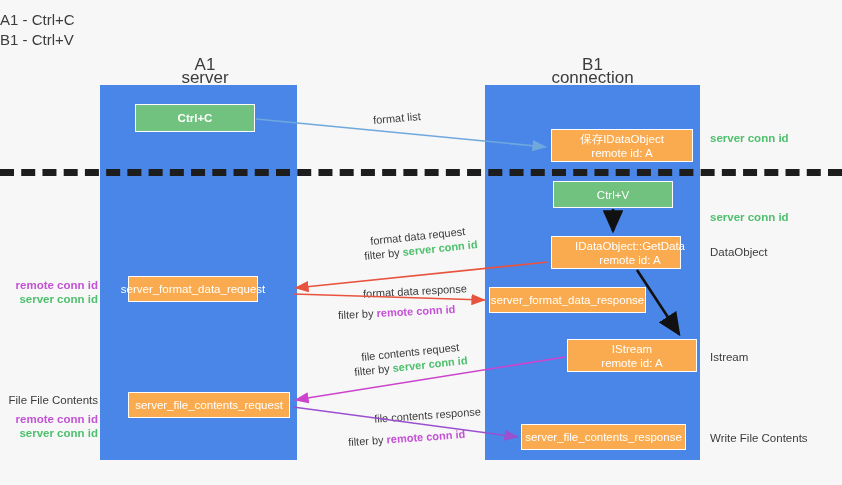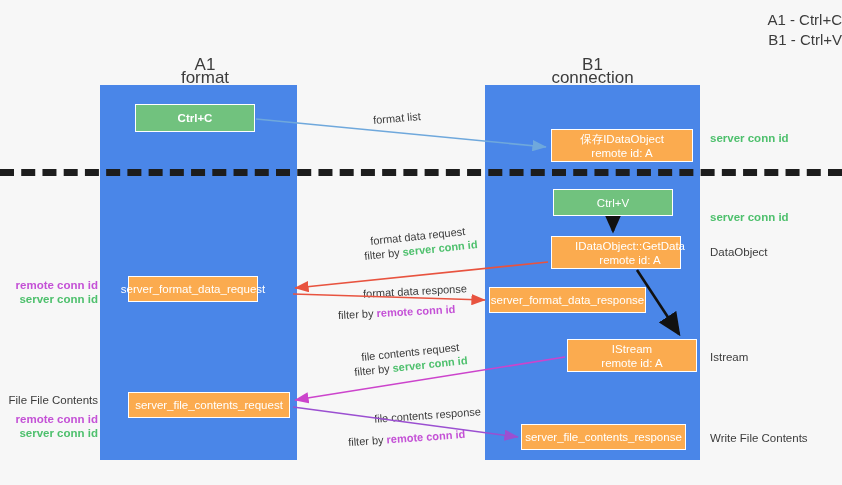--- a/index.html
+++ b/index.html
@@ -14,21 +14,21 @@
     background: #f7f7f7;
     font-family: "Liberation Sans", "DejaVu Sans", sans-serif;
     overflow: hidden;
   }
   .abs { position: absolute; }
 
   
   #title {
     left: 0; top: 10px;
     width: 842px;
-    text-align: right;
+    text-align: left;
     font-size: 15px;
     line-height: 20px;
     color: #3c3c3c;
   }
 
   
   .col-head {
     text-align: center;
     font-size: 17px;
     line-height: 13px;
@@ -67,21 +67,21 @@
     justify-content: center;
     border: 1px solid rgba(255,255,255,0.85);
     z-index: 5;
   }
   .node.green  { background: #71c27e; border-color: #ffffff; }
   .node.orange { background: #fbab4f; border-color: #ffffff; }
   .node .l2 { display: block; }
 
   #n-ctrlc    { left: 135px; top: 104px; width: 120px; height: 28px; font-weight: bold; }
   #n-save     { left: 551px; top: 129px; width: 142px; height: 33px; }
-  #n-ctrlv    { left: 553px; top: 181px; width: 120px; height: 27px; margin-top: 8px; }
+  #n-ctrlv    { left: 553px; top: 181px; width: 120px; height: 27px; }
   #n-getdata  { left: 551px; top: 236px; width: 130px; height: 33px; padding-left: 28px; }
   #n-istream  { left: 567px; top: 339px; width: 130px; height: 33px; }
 
   #n-sfdreq   { left: 128px; top: 276px; width: 130px; height: 26px; }
   #n-sfdres   { left: 489px; top: 287px; width: 157px; height: 26px; }
   #n-sfcreq   { left: 128px; top: 392px; width: 162px; height: 26px; }
   #n-sfcres   { left: 521px; top: 424px; width: 165px; height: 26px; }
 
   
   .right-ann {
@@ -144,21 +144,21 @@
 
 <div id="stage">
 
   <div id="title" class="abs">
     <div>A1 - Ctrl+C</div>
     <div>B1 - Ctrl+V</div>
   </div>
 
   <div id="head-a1" class="abs col-head">
     <div>A1</div>
-    <div>format</div>
+    <div>server</div>
   </div>
   <div id="head-b1" class="abs col-head">
     <div>B1</div>
     <div>connection</div>
   </div>
 
   <div id="lane-a1" class="abs lane"></div>
   <div id="lane-b1" class="abs lane"></div>
 
   <svg id="svg-edges" class="abs" viewBox="0 0 842 485" xmlns="http://www.w3.org/2000/svg">

